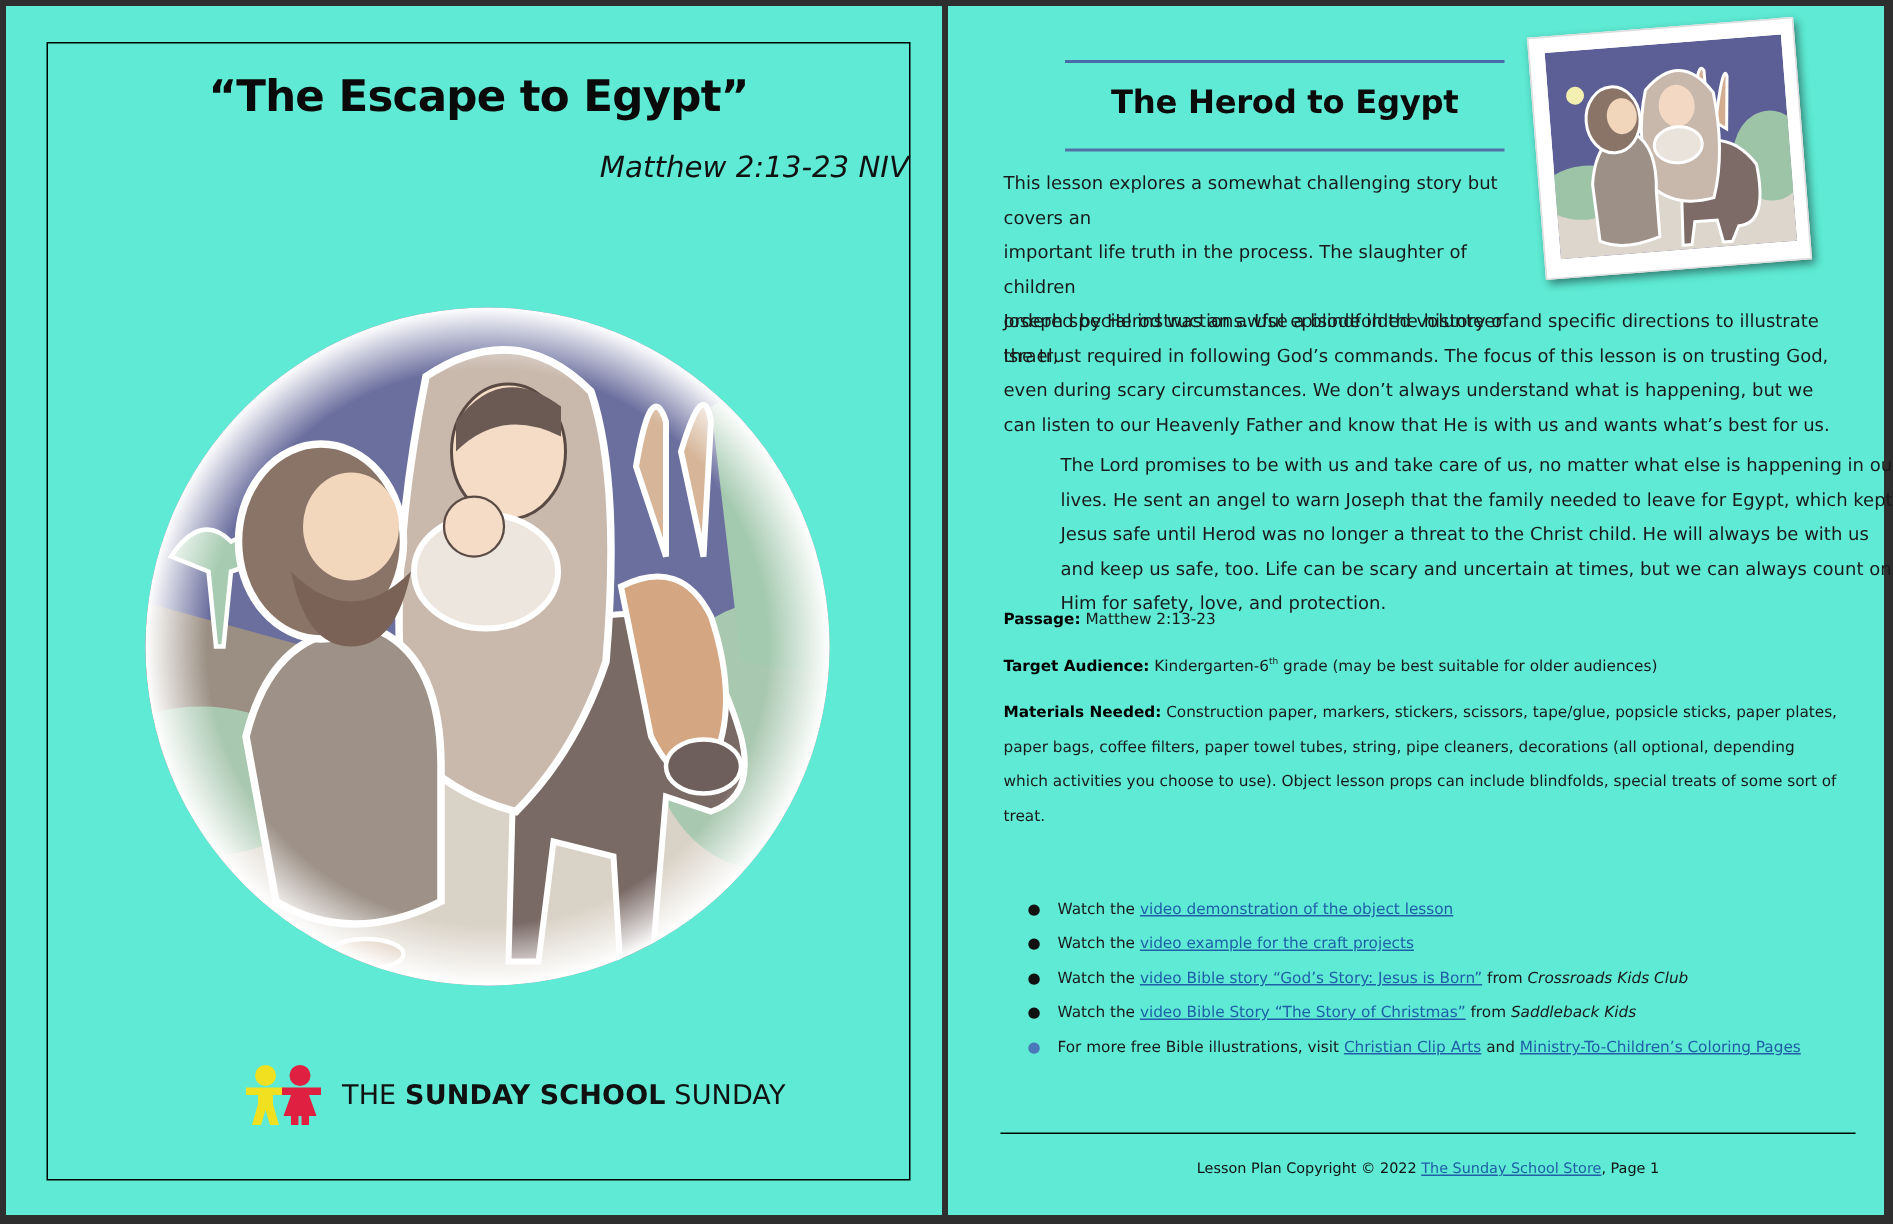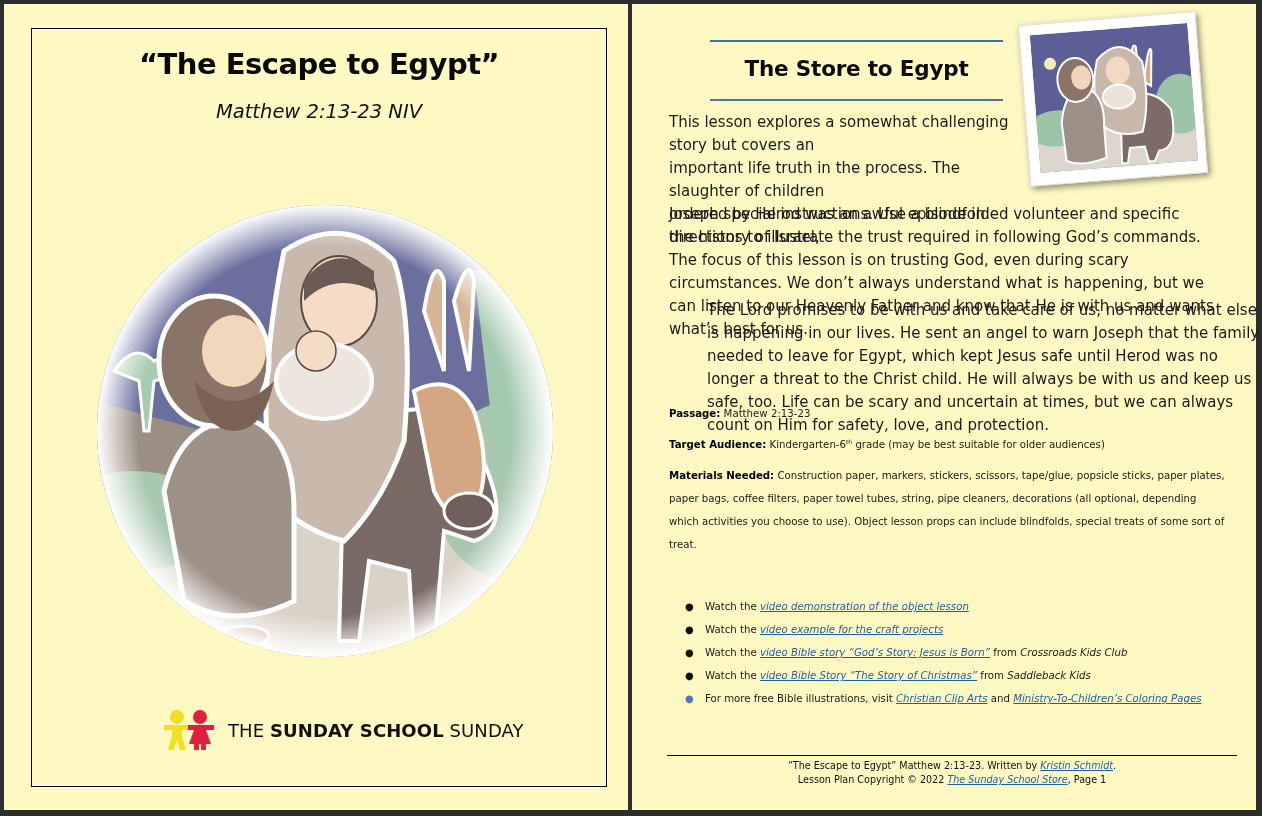--- a/index.html
+++ b/index.html
@@ -1,60 +1,60 @@
 <!DOCTYPE html>
 <html><head>
 <meta charset="utf-8">
 <style>
   * { box-sizing: border-box; margin: 0; padding: 0; }
   html, body { width: 1262px; height: 816px; overflow: hidden; background: #2e2e2e; }
   body { font-family: "DejaVu Sans", "Liberation Sans", sans-serif; color: #111; position: relative; }
 
-  .page { position: absolute; background: #fef9c3; }
+  .page { position: absolute; background: #5eead4; }
   #page-left { left: 4px; top: 4px; width: 624px; height: 806px; }
   #page-right { left: 632px; top: 4px; width: 624px; height: 806px; }
 
   
   .cover-frame { position: absolute; left: 27px; top: 24px; width: 576px; height: 759px; border: 1.5px solid #000; }
   .cover-title { position: absolute; left: 0; right: 0; top: 18px; text-align: center; font-weight: bold; font-size: 29px; letter-spacing: -0.5px; color: #0a0a0a; }
-  .cover-sub { position: absolute; left: 0; right: 0; text-align: center; font-style: italic; font-size: 19.5px; color: #111; font-weight: 300; }
+  .cover-sub { position: absolute; left: 0; right: 0; text-align: right; font-style: italic; font-size: 19.5px; color: #111; font-weight: 300; }
   .cover-sub.s1 { top: 71px; }
   .cover-sub.s2 { top: 113px; }
   .cover-art { position: absolute; left: 62px; top: 162px; width: 462px; height: 468px; }
   .logo { position: absolute; left: 128px; top: 680px; height: 42px; display: flex; align-items: center; }
   .logo svg { width: 60px; height: 42px; }
   .logo-text { font-size: 18px; margin-left: 8px; color: #111; letter-spacing: 0.1px; }
   .logo-text b { font-weight: 900; }
 
   
   .rule-top { position: absolute; left: 78px; top: 36px; width: 293px; height: 2px; background: #4a6aa8; }
   .rule-bot { position: absolute; left: 78px; top: 95px; width: 293px; height: 1.5px; background: #5470a8; }
   .rp-title { position: absolute; left: 78px; width: 293px; top: 52px; text-align: center; font-weight: bold; font-size: 21.5px; color: #0b0b0b; letter-spacing: -0.2px; }
 
   .polaroid { position: absolute; left: 392px; top: 14px; width: 178px; height: 162px; background: #fff;
               transform: rotate(-4.5deg); box-shadow: 2px 3px 6px rgba(0,0,0,0.45); border: 1px solid #ddd; }
   .polaroid svg { position: absolute; left: 10px; top: 10px; width: 158px; height: 138px; }
 
-  .body-text { position: absolute; left: 37px; font-size: 15px; line-height: 23px; color: #1a1a1a; }
+  .body-text { position: absolute; left: 37px; font-size: 12px; line-height: 23px; color: #1a1a1a; }
   .p1a { top: 107px; width: 340px; }
   .p1b { top: 199px; width: 560px; }
   .p2 { top: 295px; width: 560px; margin-left: 38px; }
   .meta { position: absolute; left: 37px; font-size: 10.2px; color: #1a1a1a; line-height: 23px; width: 560px; }
   .meta b { font-weight: bold; color: #000; }
   .m-passage { top: 398px; }
   .m-aud { top: 429px; }
   .m-mat { top: 460px; }
   .m-more { top: 560px; font-weight: bold; color: #000; }
   sup { font-size: 6px; vertical-align: super; line-height: 0; }
 
   .res-list { position: absolute; left: 53px; top: 591px; width: 560px; list-style: none; }
   .res-list li { font-size: 10.2px; line-height: 23px; color: #1a1a1a; position: relative; padding-left: 20px; white-space: nowrap; }
   .res-list li .bullet { position: absolute; left: 0; top: 0; font-size: 10px; color: #111; }
   .res-list li.blue .bullet { color: #4a78b8; }
-  a { color: #1f5fa8; text-decoration: underline; font-style: italic; }
+  a { color: #1f5fa8; text-decoration: underline; }
   i { font-style: italic; }
 
   .footer-rule { position: absolute; left: 35px; top: 751px; width: 570px; height: 1px; background: #000; }
   .footer { position: absolute; left: 35px; width: 570px; text-align: center; font-size: 9.6px; color: #111; line-height: 14px; }
   .f1 { top: 755px; }
   .f2 { top: 769px; }
 </style>
 </head>
 <body>
 
@@ -111,21 +111,21 @@
         <circle cx="40" cy="8" r="7" fill="#e02040"></circle>
         <path d="M28 16 h26 v5 h-8 l5 14 h-5 v6 h-5 v-6 h-2 v6 h-5 v-6 h-5 l5 -14 h-6 z" fill="#e02040"></path>
       </svg>
       <span class="logo-text"><span>THE </span><b>SUNDAY SCHOOL</b><span> SUNDAY</span></span>
     </div>
   </div>
 </div>
 
 <div class="page" id="page-right">
   <div class="rule-top"></div>
-  <div class="rp-title">The Store to Egypt</div>
+  <div class="rp-title">The Herod to Egypt</div>
   <div class="rule-bot"></div>
 
   <div class="polaroid">
     <svg viewBox="0 0 158 138">
       <rect width="158" height="138" fill="#5c5f96"></rect>
       <rect y="95" width="158" height="43" fill="#dcd6cc"></rect>
       <ellipse cx="20" cy="95" rx="30" ry="18" fill="#9ec4a8"></ellipse>
       <ellipse cx="145" cy="80" rx="25" ry="30" fill="#9ec4a8"></ellipse>
       <circle cx="18" cy="30" r="6" fill="#f3efb0"></circle>
       <path d="M95 60 q5 -50 10 -40 l0 40 z M110 55 q8 -40 10 -30 l-3 35 z" fill="#d3ad90" stroke="#fff" stroke-width="2"></path>
@@ -153,15 +153,14 @@
 
   <ul class="res-list">
     <li><span class="bullet">●</span><span>Watch the </span><a>video demonstration of the object lesson</a></li>
     <li><span class="bullet">●</span><span>Watch the </span><a>video example for the craft projects</a></li>
     <li><span class="bullet">●</span><span>Watch the </span><a>video Bible story “God’s Story: Jesus is Born”</a><span> from </span><i>Crossroads Kids Club</i></li>
     <li><span class="bullet">●</span><span>Watch the </span><a>video Bible Story “The Story of Christmas”</a><span> from </span><i>Saddleback Kids</i></li>
     <li class="blue"><span class="bullet">●</span><span>For more free Bible illustrations, visit </span><a>Christian Clip Arts</a><span> and </span><a>Ministry-To-Children’s Coloring Pages</a></li>
   </ul>
 
   <div class="footer-rule"></div>
-  <div class="footer f1"><span>“The Escape to Egypt” Matthew 2:13-23.  Written by </span><a>Kristin Schmidt</a><span>.</span></div>
   <div class="footer f2"><span>Lesson Plan Copyright © 2022 </span><a>The Sunday School Store</a><span>, Page 1</span></div>
 </div>
 
 </body></html>

